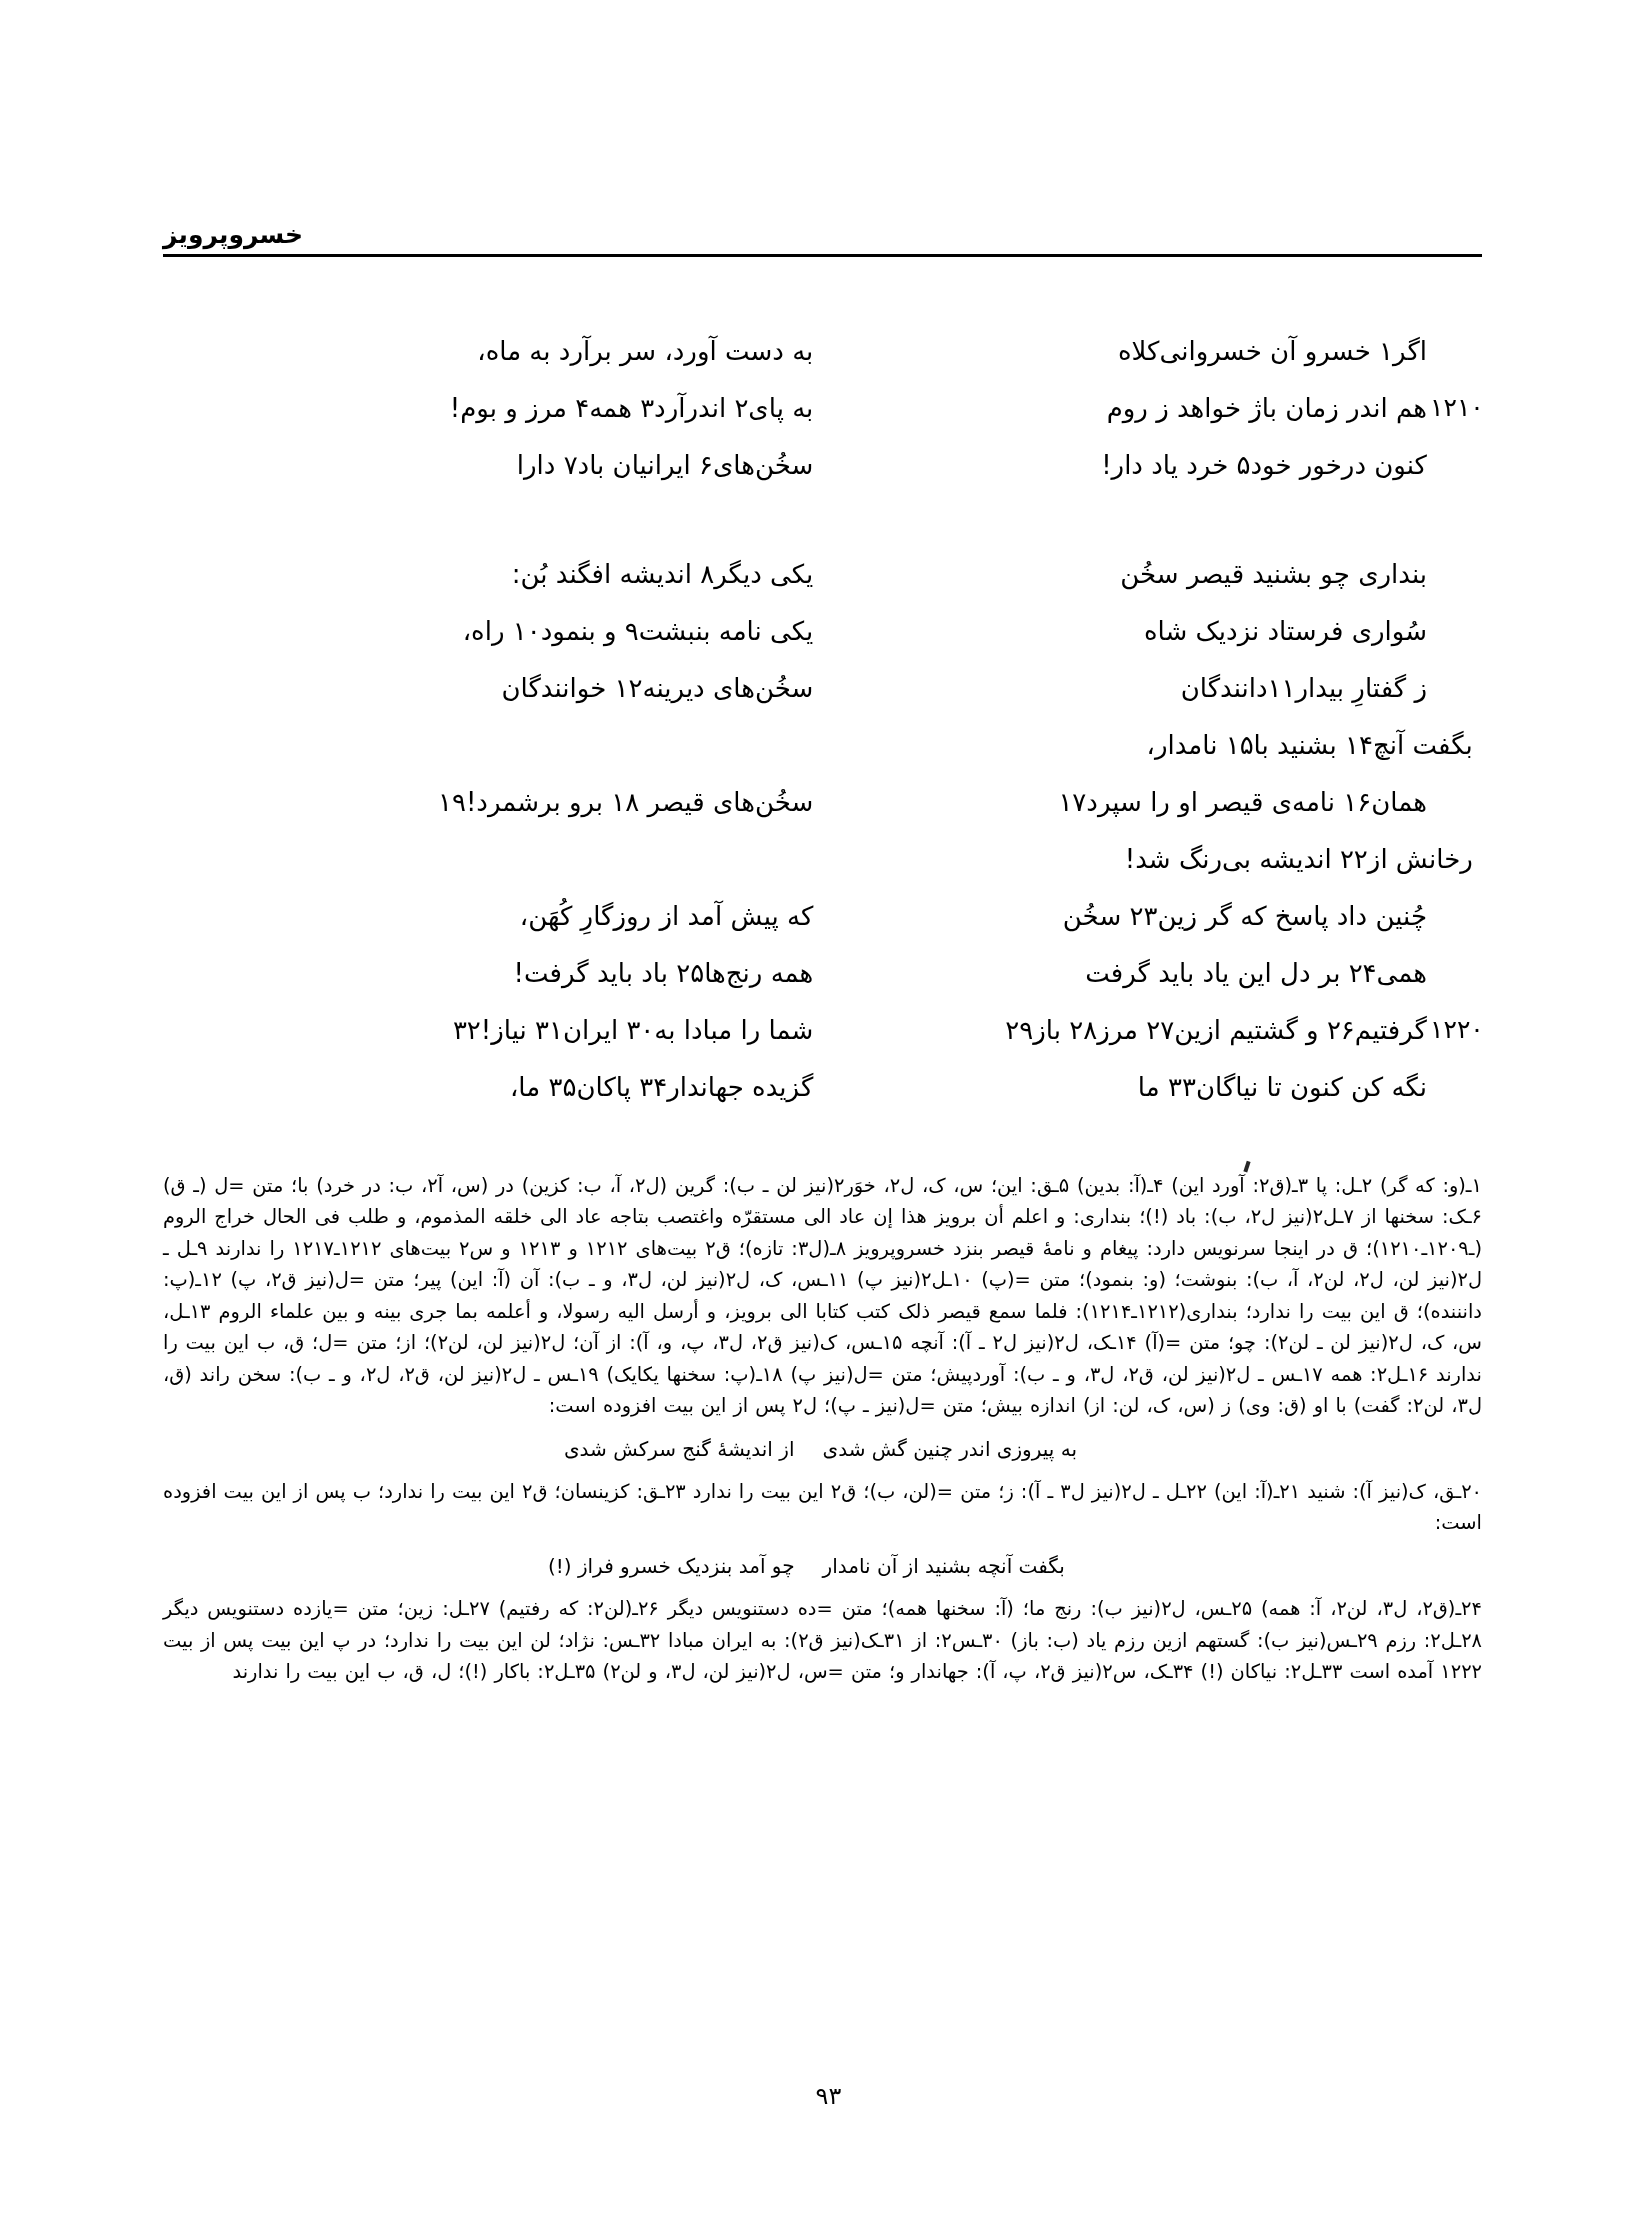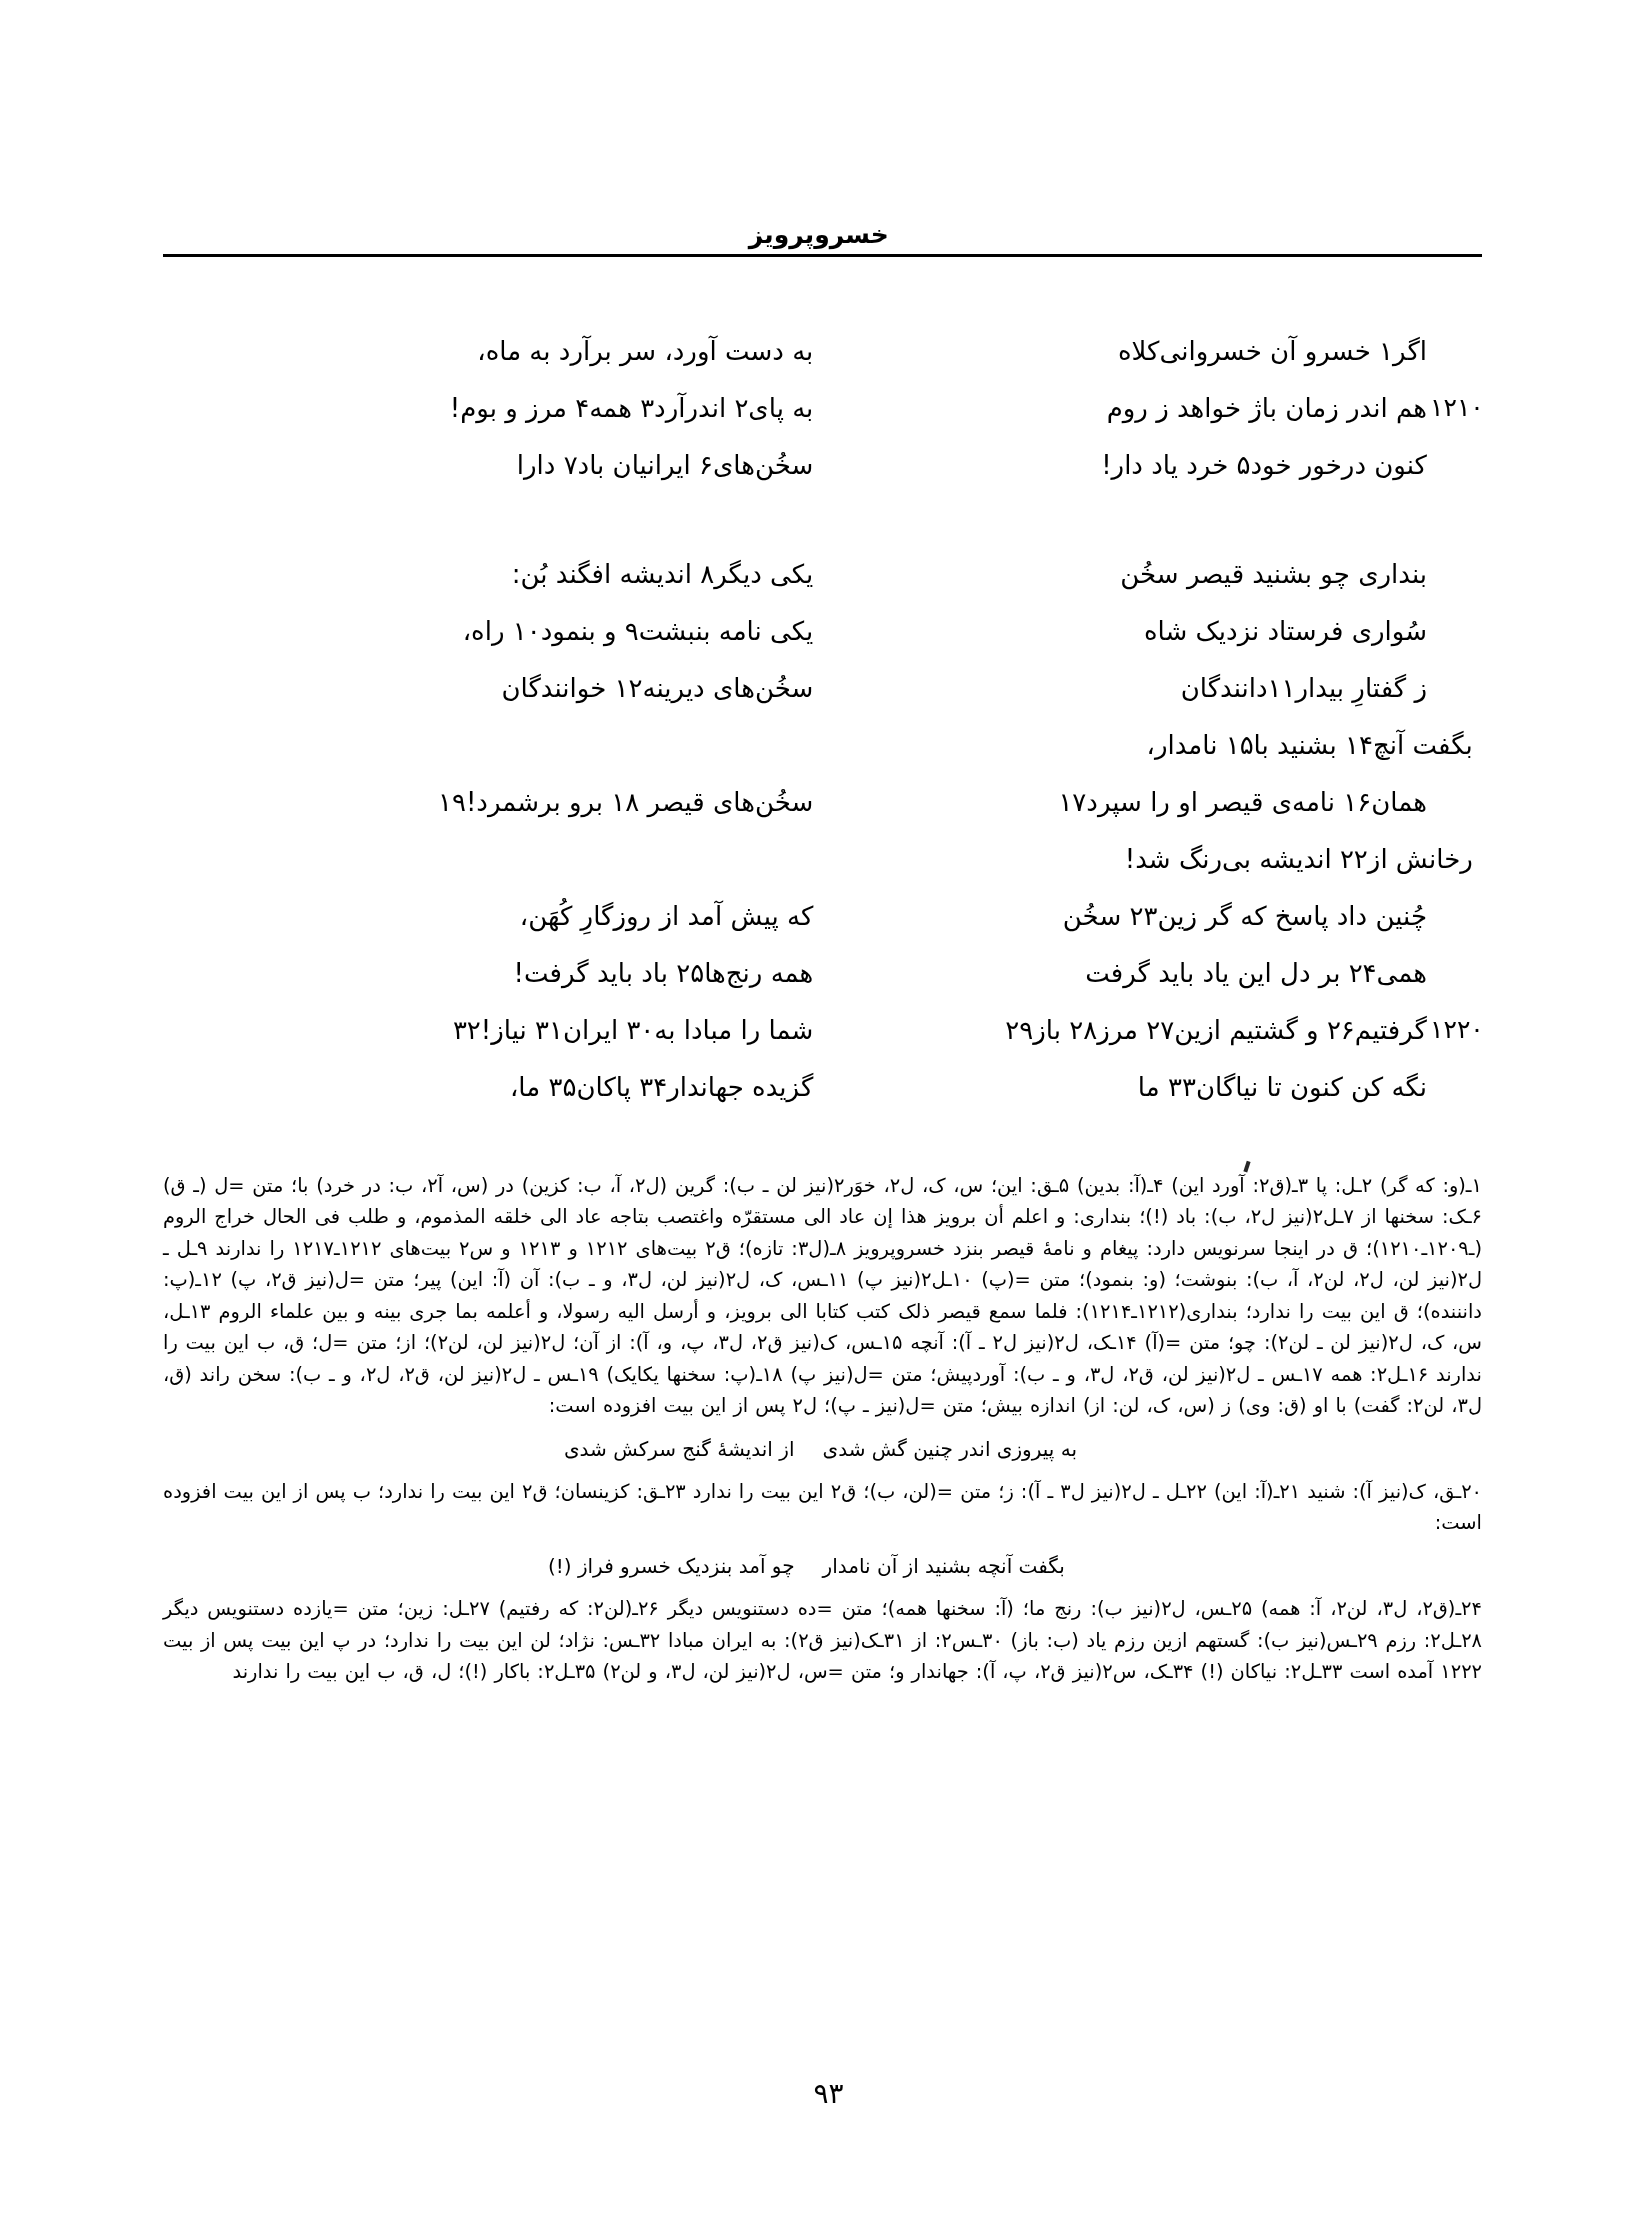--- a/index.html
+++ b/index.html
@@ -27,21 +27,21 @@
     position: absolute;
     top: 222px;
     right: 164px;
     left: 164px;
     height: 65px;
   }
   .header-title {
     font-size: 25px;
     font-weight: bold;
     line-height: 1;
-    text-align: center;
+    text-align: left;
     letter-spacing: 0;
     padding: 0 7.4px 5.5px 0;
   }
   .header-rule {
     border-top: 3.2px solid #000;
     width: 100%;
     margin-top: 1.8px;
   }
 
   
@@ -131,21 +131,21 @@
   .app-inset .ih.ih-a { padding-right: 83px; text-align: left; }
   .app-inset .ih.ih-b { padding-right: 28px; text-align: right; }
 
   
   .folio {
     position: absolute;
     bottom: 116px;
     left: 12px;
     right: 0;
     text-align: center;
-    font-size: 28px;
+    font-size: 24px;
     letter-spacing: 0.9px;
   }
 
   
   .stray-mark {
     position: absolute;
     top: 1161px;
     right: 397px;
     width: 3.7px;
     height: 11px;

